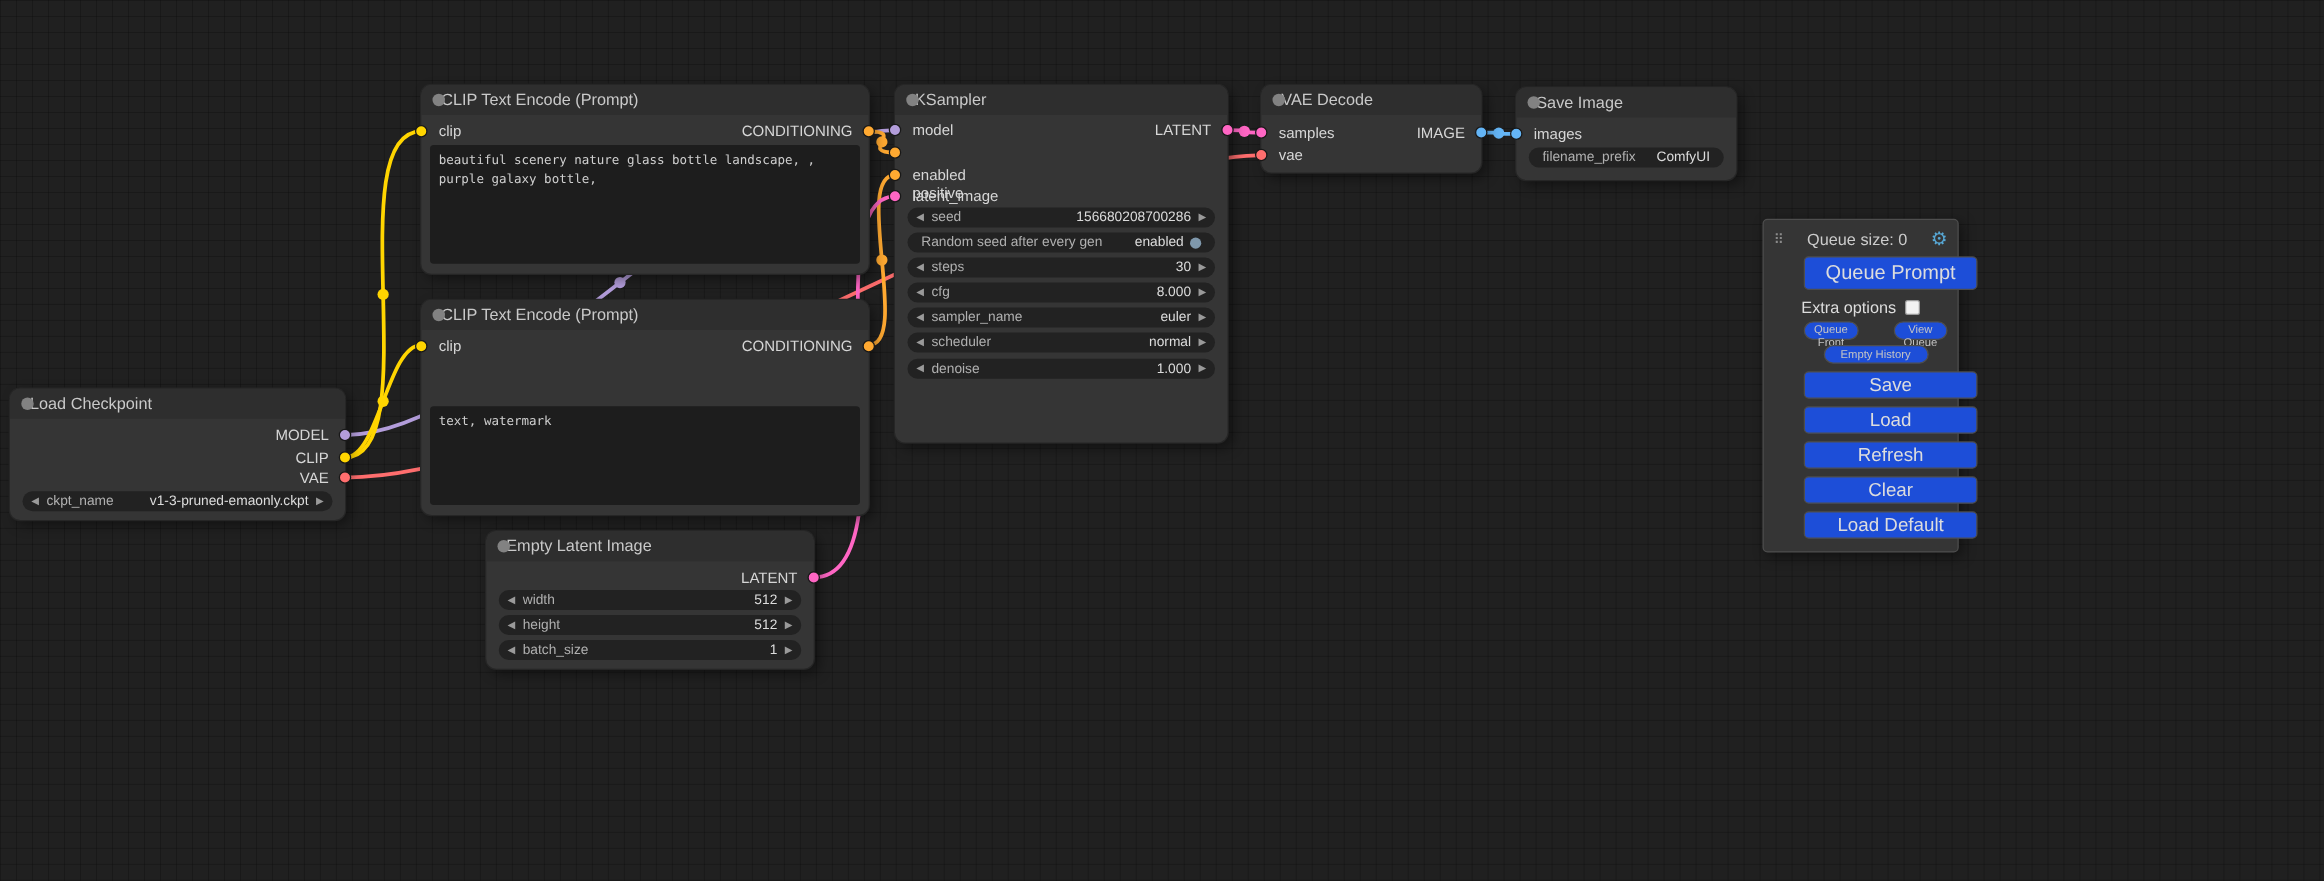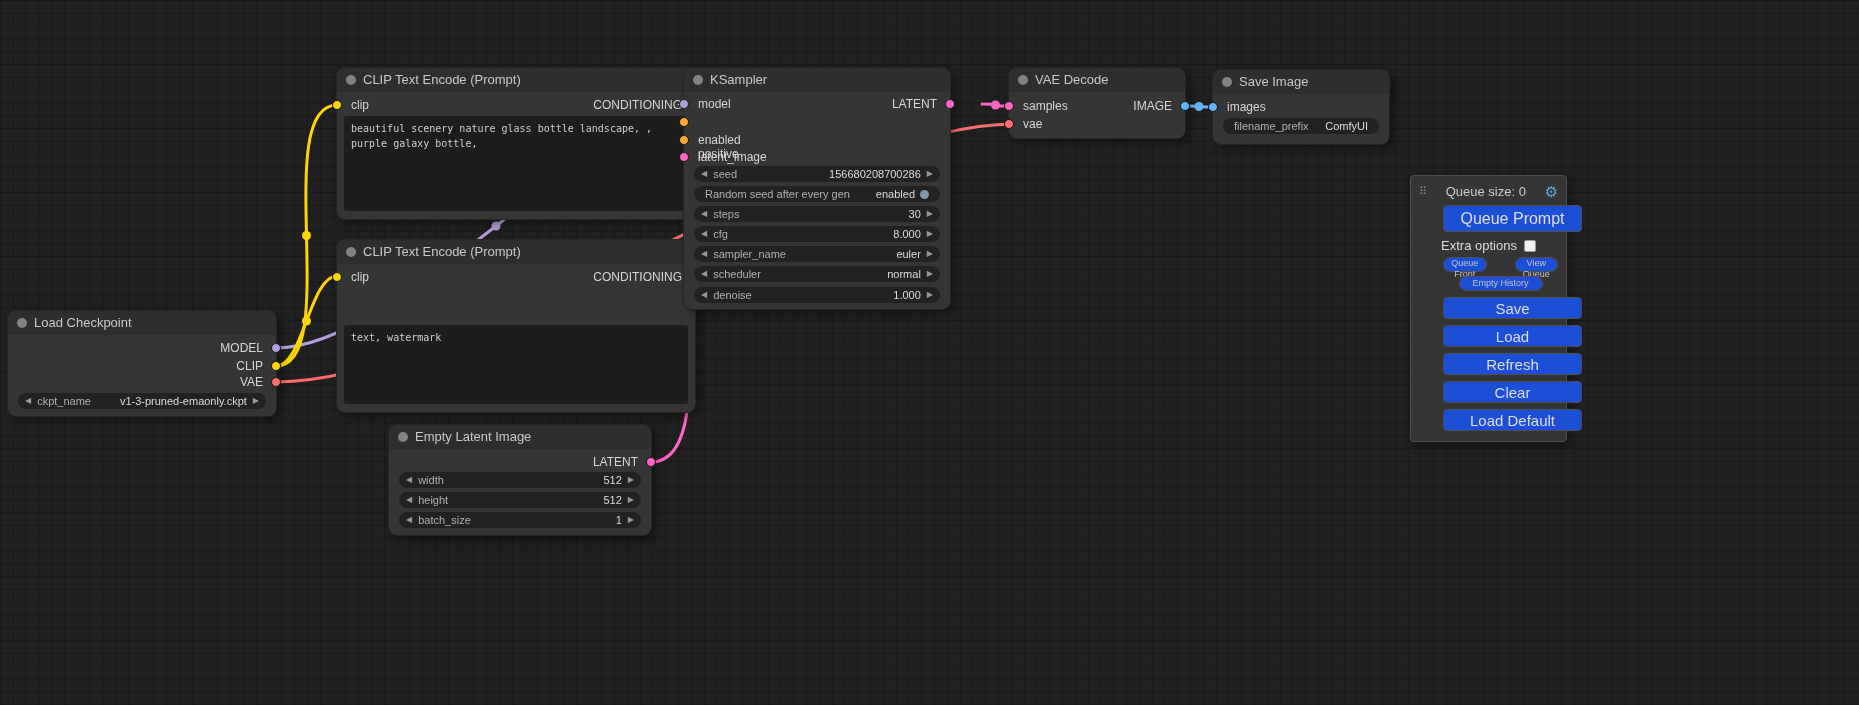--- a/index.html
+++ b/index.html
@@ -18,21 +18,21 @@
     background-size: 12.8px 12.8px;
   }
   #wires { position: absolute; left: 0; top: 0; z-index: 1; pointer-events: none; }
 
   .node {
     position: absolute; z-index: 2; background: #353535; border-radius: 8px;
     box-shadow: 0 0 0 1px #262626, 4px 4px 10px rgba(0,0,0,0.45);
   }
   .node-title {
     height: 24px; background: #2e2e2e; border-radius: 8px 8px 0 0;
-    color: #c9c9c9; font-size: 13px; line-height: 24px; padding-left: 26px;
+    color: #c9c9c9; font-size: 13px; line-height: 24px; padding-left: 16px;
     position: relative; white-space: nowrap;
   }
   .title-dot {
     position: absolute; left: 9px; top: 7px; width: 10px; height: 10px;
     border-radius: 50%; background: #828282;
   }
   .slot-label {
     position: absolute; font-size: 12px; color: #d6d6d6;
     height: 16px; line-height: 16px; white-space: nowrap;
   }
@@ -190,21 +190,21 @@
       <span class="warrow">▶</span>
     </div>
     <div class="widget" style="top:87px;">
       <span class="warrow">◀</span>
       <span class="wname">batch_size</span>
       <span class="wvalue">1</span>
       <span class="warrow">▶</span>
     </div>
   </div>
 
-  <div class="node" style="left:684px; top:68px; width:266px; height:241px;">
+  <div class="node" style="left:716px; top:68px; width:266px; height:286px;">
     <div class="node-title">
       <span class="title-dot"></span>
       <span>KSampler</span>
     </div>
     <span class="port p-in" style="top: 31px; background: rgb(179, 157, 219);"></span>
     <span class="slot-label sl-in" style="top:28px;">model</span>
     <span class="slot-label sl-out" style="top:28px;">LATENT</span>
     <span class="port p-out" style="top: 31px; background: rgb(255, 102, 196);"></span>
     <span class="port p-in" style="top: 49px; background: rgb(255, 169, 49);"></span>
     <span class="slot-label sl-in" style="top:46px;margin-top:32px;">positive</span>

